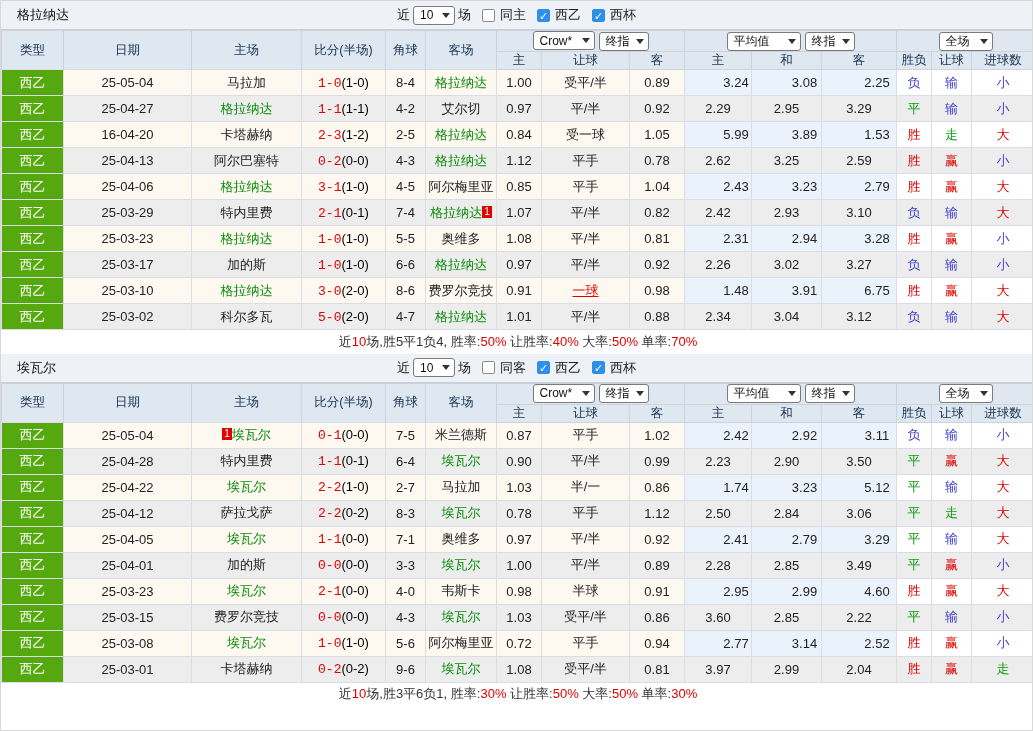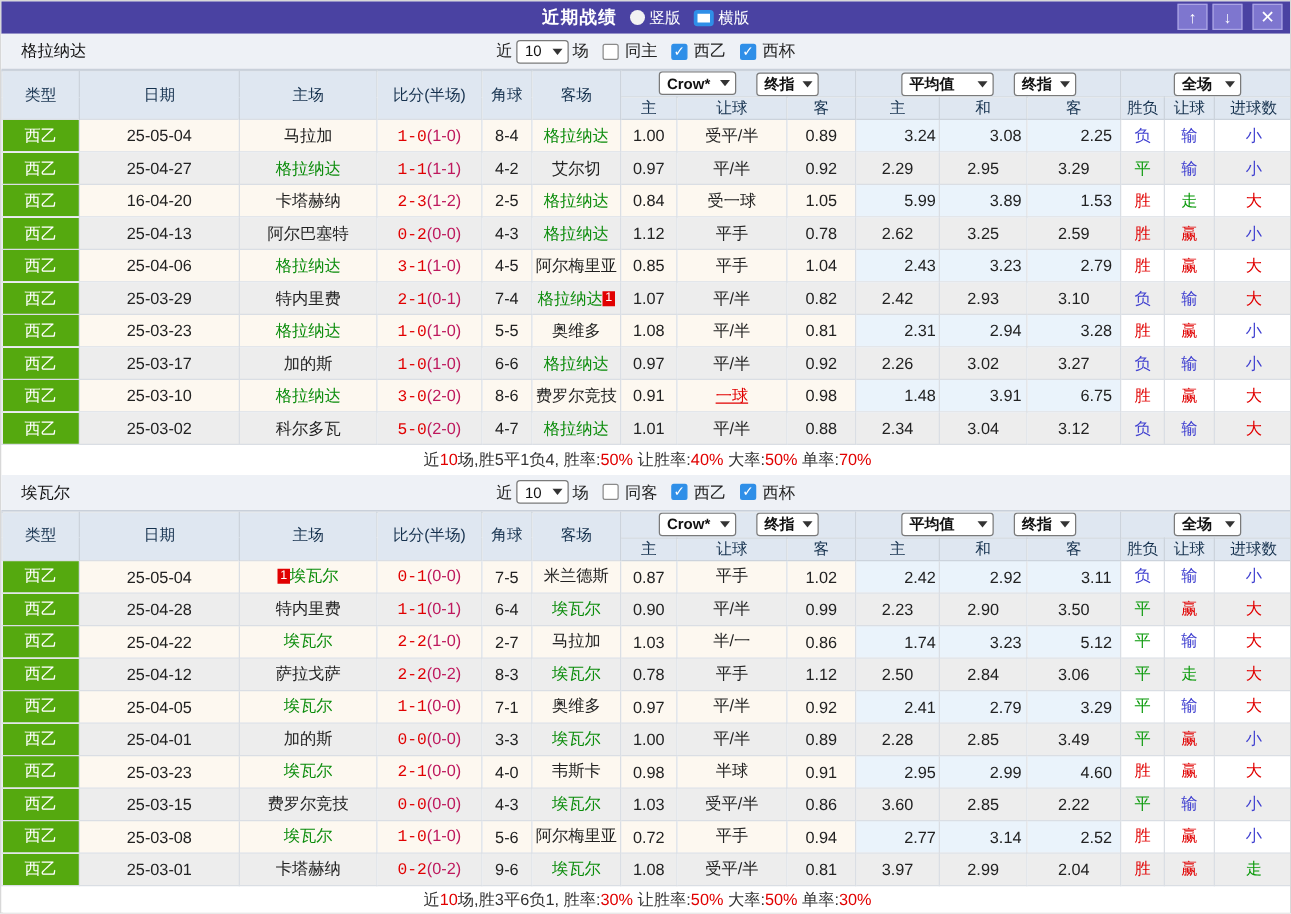--- a/index.html
+++ b/index.html
@@ -32,61 +32,43 @@
   .cb.on { background:#2f8fe8; border-color:#2f8fe8; color:#fff; font-size:11px; line-height:13px; text-align:center; font-weight:bold; }
 
   
   table { border-collapse:collapse; table-layout:fixed; width:1033px; font-size:13px; }
   th, td { border:1px solid #ccd3dc; text-align:center; overflow:hidden; white-space:nowrap; }
   thead th { background:#dfe7f1; font-weight:normal; color:#16324f; font-size:12.5px; }
   tr.hrowA th { height:21px; border-bottom:none; }
   tr.hrowA th.grp { border-bottom:1px solid #ccd3dc; }
   tr.hrowB th { height:18px; }
   thead th.mainh { height:39px; }
-  .grp .sel { margin:0 8px;font-weight:bold; }
+  .grp .sel { margin:0 2px; }
   tbody td { height:26px; color:#222; border-color:#dadee4; }
   tr.odd td { background:#fdf8f0; }
   tr.odd td.avgcol { background:#eaf3fb;padding-left:36px; }
   tr.odd td.rescol { background:#fff; }
   tr.even td { background:#ededed; }
   td.typec { background:#55a90f !important; color:#fff; font-size:13px; }
   .focus { color:#0b8c0b; }
   .ft { color:#e10000;font-family:Liberation Mono, monospace; }
-  .ht { color:#be185d; }
+  .ht { color:#000000; }
   .badge { display:inline-block; background:#e10000; color:#fff; font-size:10px; line-height:12px;
            padding:0 2px; vertical-align:2px; }
   .hred { color:#e10000; text-decoration:underline; }
   .r-win { color:#e10000; }
   .r-draw { color:#0b9a0b; }
   .r-lose { color:#4040d0; }
   td.sumrow { height:24px; border:none; background:#fff; font-size:13px; color:#333; text-align:center; }
   td.sumrow .red { color:#e10000; }
 </style>
 </head>
 <body>
 
 <div class="app">
-  <div class="titlebar">
-    <div class="tb-center">
-      <span class="tb-title">近期战绩</span>
-      <span class="radio-wrap">
-        <span class="radio"></span>
-        <span>竖版</span>
-      </span>
-      <span class="radio-wrap">
-        <span class="radio sel"></span>
-        <span>横版</span>
-      </span>
-    </div>
-    <div class="tb-btns">
-      <span class="tb-btn">↑</span>
-      <span class="tb-btn">↓</span>
-      <span class="tb-btn close">✕</span>
-    </div>
-  </div>
   <div id="sections">
       <div>
         <div class="filterbar">
           <span class="teamname">格拉纳达</span>
           <div class="filters">
             <span>近</span>
             <span class="sel" style="min-width: 42px;">
               <span>10</span>
               <span class="car"></span>
             </span>

